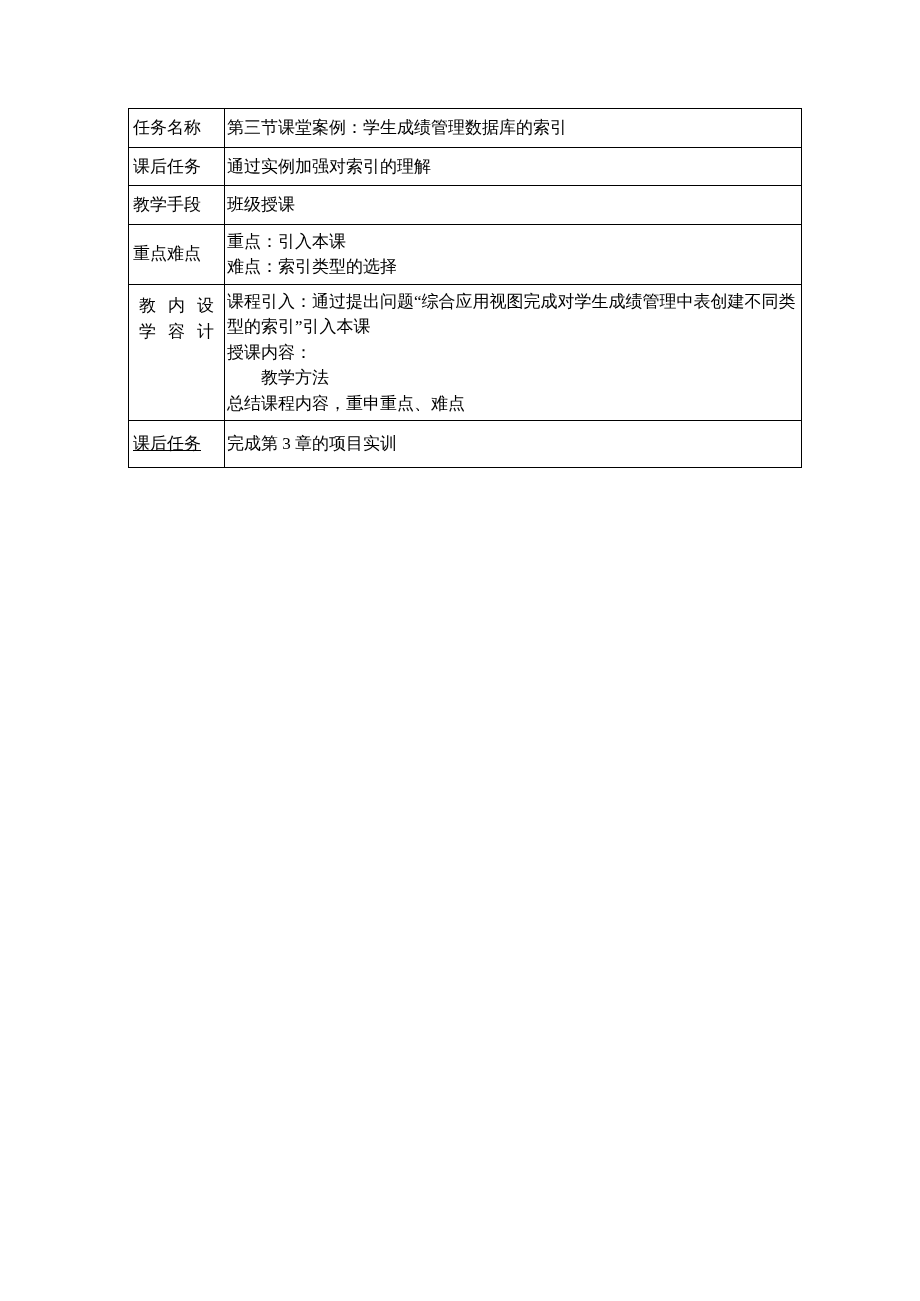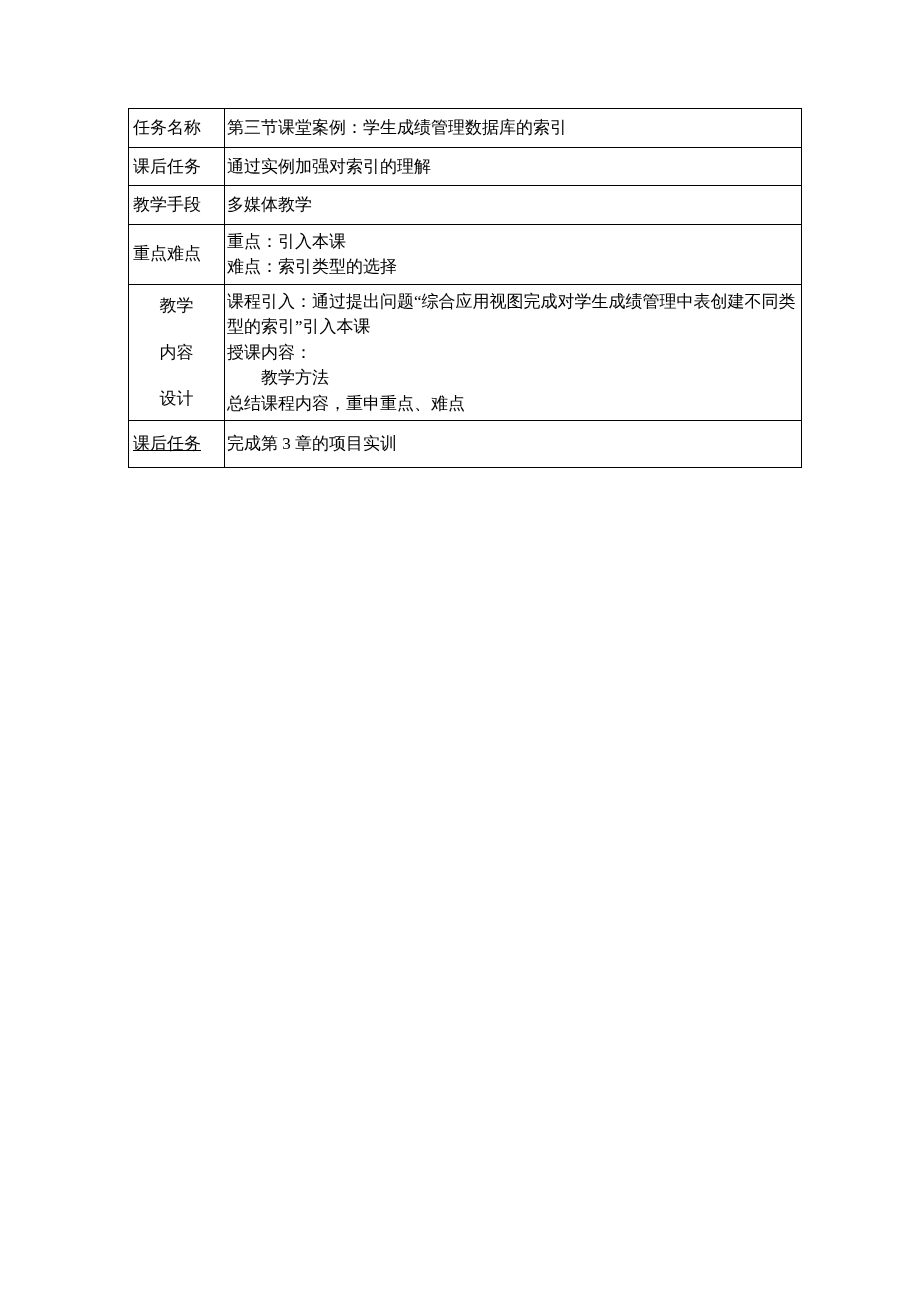--- a/index.html
+++ b/index.html
@@ -40,21 +40,21 @@
     }
     .line { display: block; }
     .indent { padding-left: 2em; }
 
     td.vstack {
       text-align: center;
       padding: 2px 4px;
     }
     .vstack-inner {
       display: flex;
-      flex-direction: column;
+      flex-direction: row;
       justify-content: space-between;
       height: 118px;
       padding: 2px 0;
     }
     .vstack-inner span {
       display: block;
     }
   </style>
 </head>
 <body>
@@ -69,21 +69,21 @@
       <tr>
         <td class="label">任务名称</td>
         <td class="val">第三节课堂案例：学生成绩管理数据库的索引</td>
       </tr>
       <tr>
         <td class="label">课后任务</td>
         <td class="val">通过实例加强对索引的理解</td>
       </tr>
       <tr>
         <td class="label">教学手段</td>
-        <td class="val">多媒体教学</td>
+        <td class="val">班级授课</td>
       </tr>
       <tr>
         <td class="label">重点难点</td>
         <td class="val">
           <span class="line">重点：引入本课</span>
           <span class="line">难点：索引类型的选择</span>
         </td>
       </tr>
       <tr>
         <td class="vstack">

